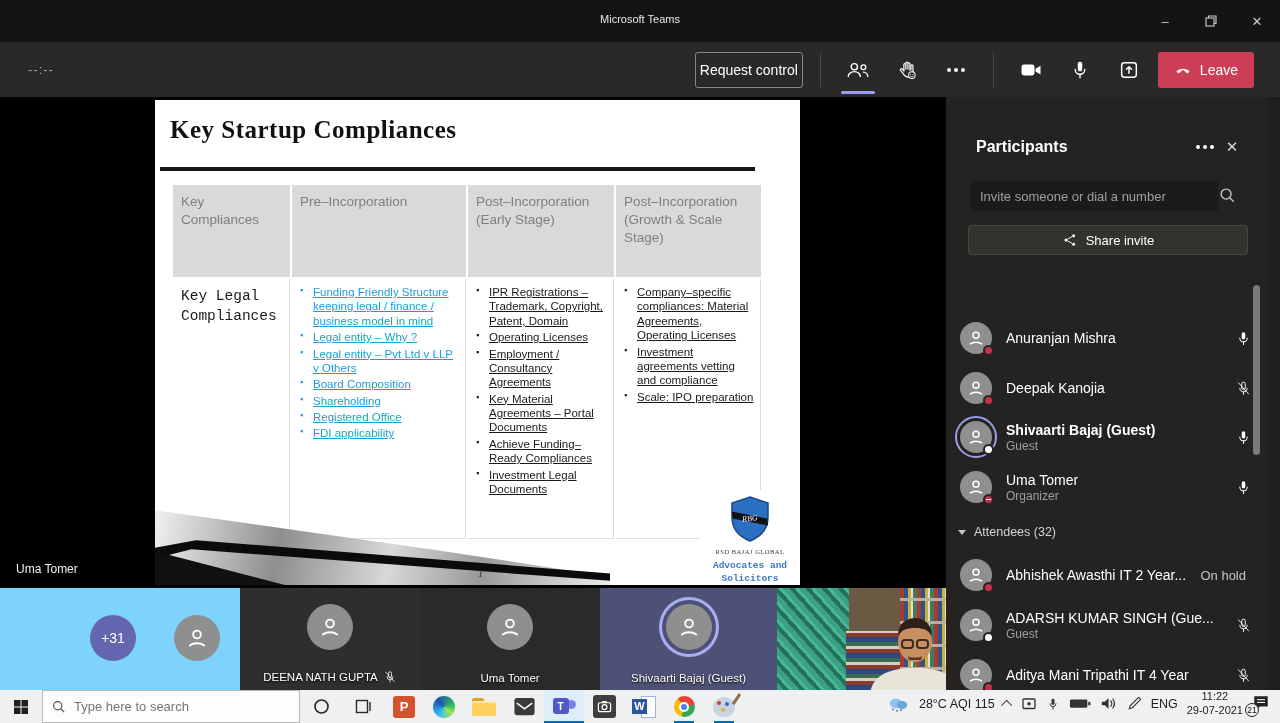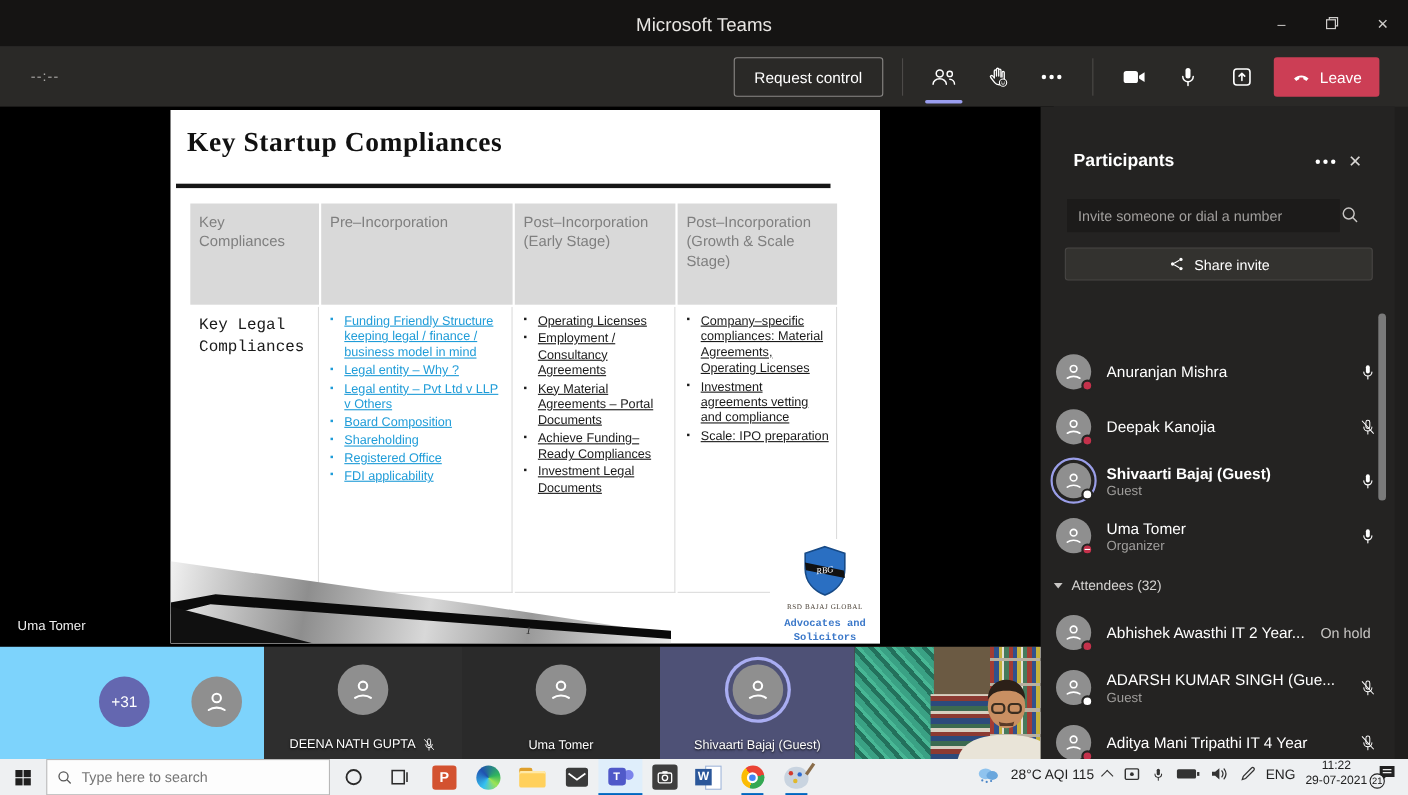--- a/index.html
+++ b/index.html
@@ -2,29 +2,29 @@
 <html><head>
 <meta charset="utf-8">
 <style>
   * { margin:0; padding:0; box-sizing:border-box; }
   html,body { width:1280px; height:723px; overflow:hidden; background:#000;
               font-family:"Liberation Sans", sans-serif; }
   .screen { position:relative; width:1280px; height:723px; background:#1f1e1d; }
 
   
   .titlebar { position:absolute; left:0; top:0; width:1280px; height:42px; background:#151413; }
-  .tb-title { position:absolute; left:0; right:0; top:13px; text-align:center; color:#e8e6e3; font-size:17px; }
+  .tb-title { position:absolute; left:0; right:0; top:13px; text-align:center; color:#e8e6e3; font-size:11px; }
   .win-controls { position:absolute; right:0; top:0; height:42px; display:flex; }
   .win-btn { width:46px; height:42px; display:flex; align-items:center; justify-content:center; color:#d0cecc; font-size:13px; }
 
   
   .toolbar { position:absolute; left:0; top:42px; width:1280px; height:55px; background:#2a2927; }
   .timer { position:absolute; left:28px; top:20px; color:#a8a6a4; font-size:13px; letter-spacing:1px; }
   .tb-controls { position:absolute; right:26px; top:0; height:55px; display:flex; align-items:center; gap:9px; }
-  .req-btn { height:36px; padding:0 18px; background:transparent; border:1px solid #8a8886; border-radius:3px;
+  .req-btn { height:36px; padding:0 4px; background:transparent; border:1px solid #8a8886; border-radius:3px;
              color:#fff; font-size:14px; font-family:inherit; }
   .vsep { width:1px; height:34px; background:#4c4a48; margin:0 8px; }
   .icon-btn { position:relative; width:40px; height:40px; background:transparent; border:none; display:flex;
               align-items:center; justify-content:center; }
   .icon-btn svg { display:block; }
   .icon-btn.active::after { content:""; position:absolute; left:3px; right:3px; bottom:-4px; height:3px;
                             border-radius:2px; background:#9a9ef0; }
   .dots { display:inline-block; width:18px; height:4px; position:relative; }
   .dots::before { content:""; position:absolute; left:0; top:0; width:4px; height:4px; border-radius:50%;
                   background:#fff; box-shadow:7px 0 0 #fff, 14px 0 0 #fff; }
@@ -271,20 +271,21 @@
             <li>Legal entity – Pvt Ltd v LLP v Others</li>
             <li>Board Composition</li>
             <li>Shareholding</li>
             <li>Registered Office</li>
             <li>FDI applicability</li>
           </ul>
         </div>
 
         <div class="td">
           <ul class="cell-list">
+            <li>IPR Registrations – Trademark, Copyright, Patent, Domain</li>
             <li>Operating Licenses</li>
             <li>Employment / Consultancy Agreements</li>
             <li>Key Material Agreements – Portal Documents</li>
             <li>Achieve Funding–Ready Compliances</li>
             <li>Investment Legal Documents</li>
           </ul>
         </div>
 
         <div class="td">
           <ul class="cell-list">

